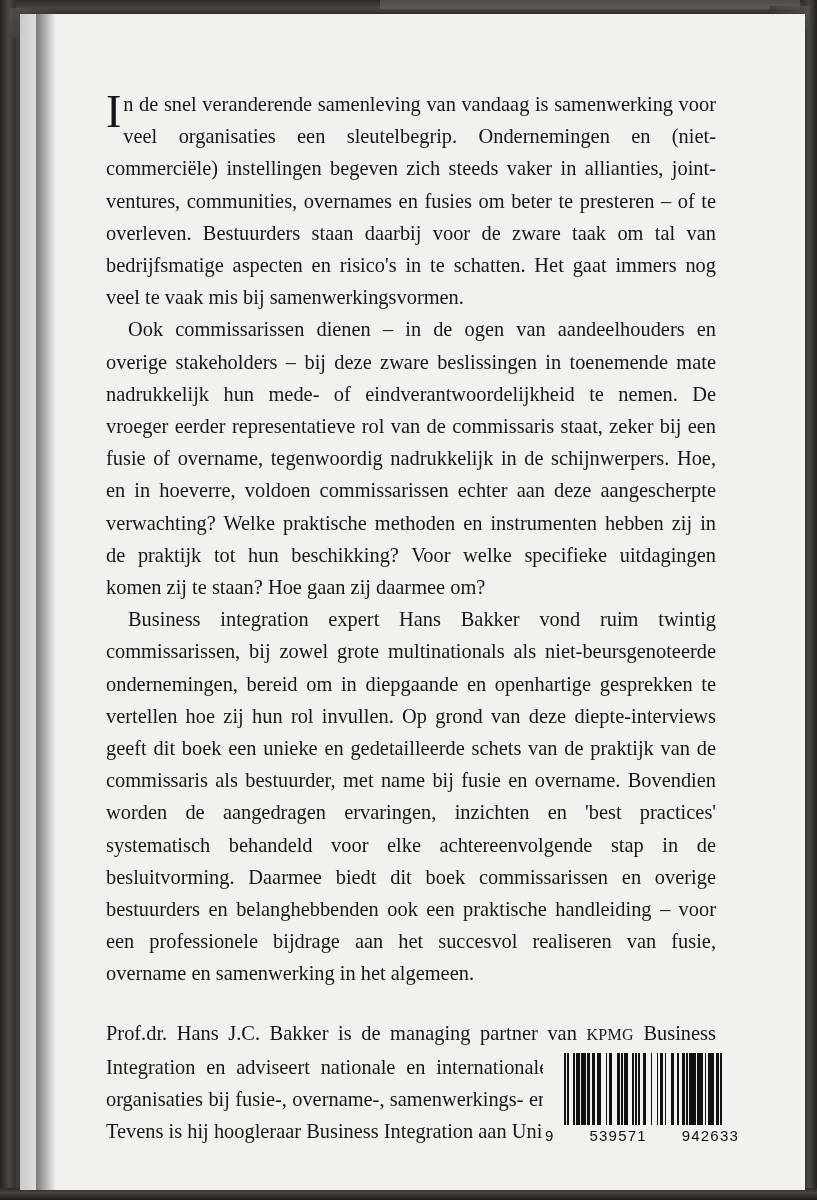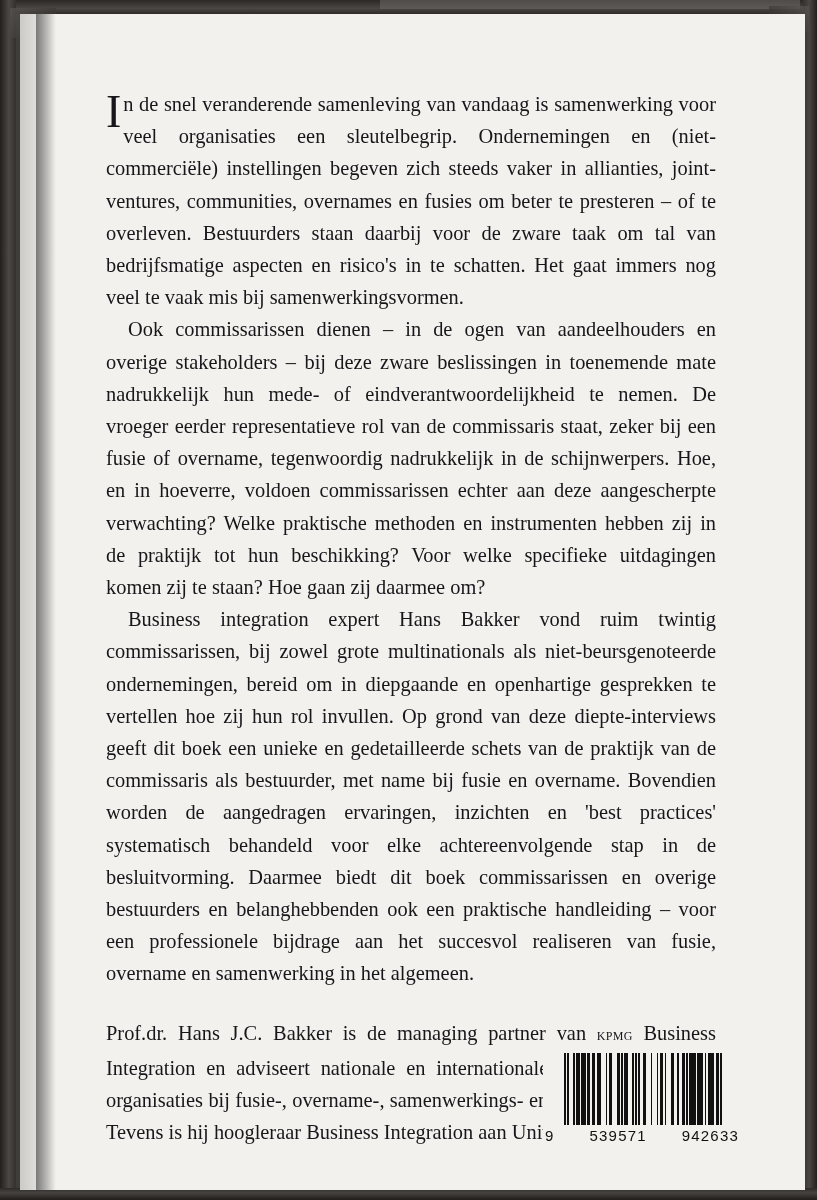--- a/index.html
+++ b/index.html
@@ -136,21 +136,21 @@
   }
   .bio p {
     font-family: "Liberation Serif", serif;
     font-size: 20.4px;
     line-height: 32.2px;
     color: #17161a;
     margin: 0;
     text-align: justify;
   }
   .smallcaps {
-    font-size: 12px;
+    font-size: 16px;
     letter-spacing: 0.3px;
   }
 
   
   .isbn-block {
     position: absolute;
     right: 62px;
     bottom: 46px;
     width: 200px;
     text-align: center;

